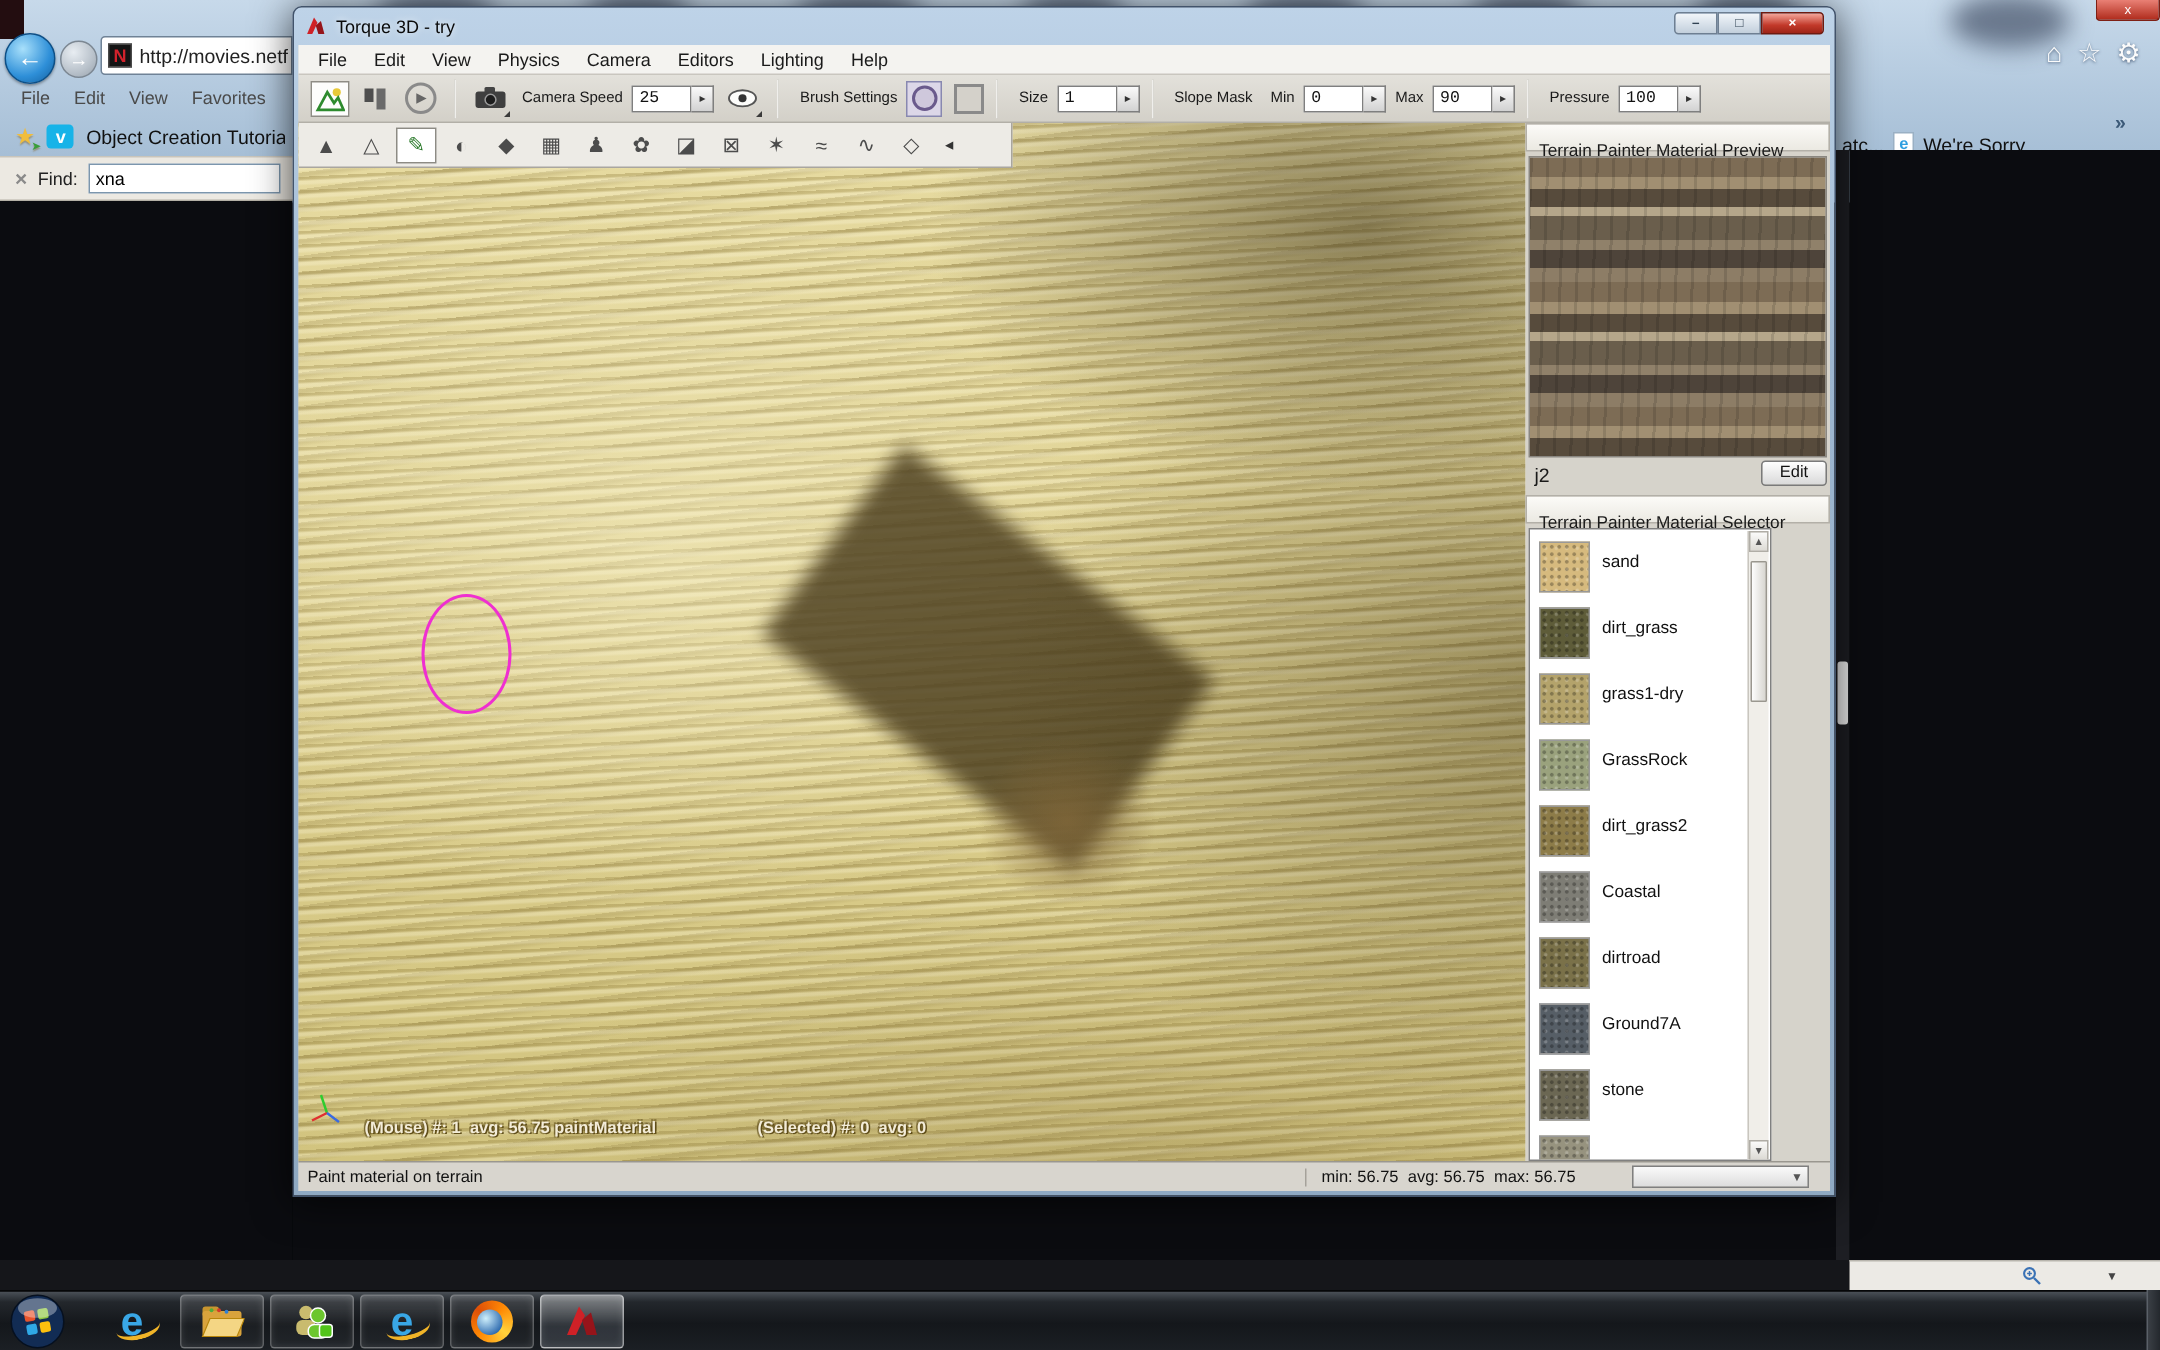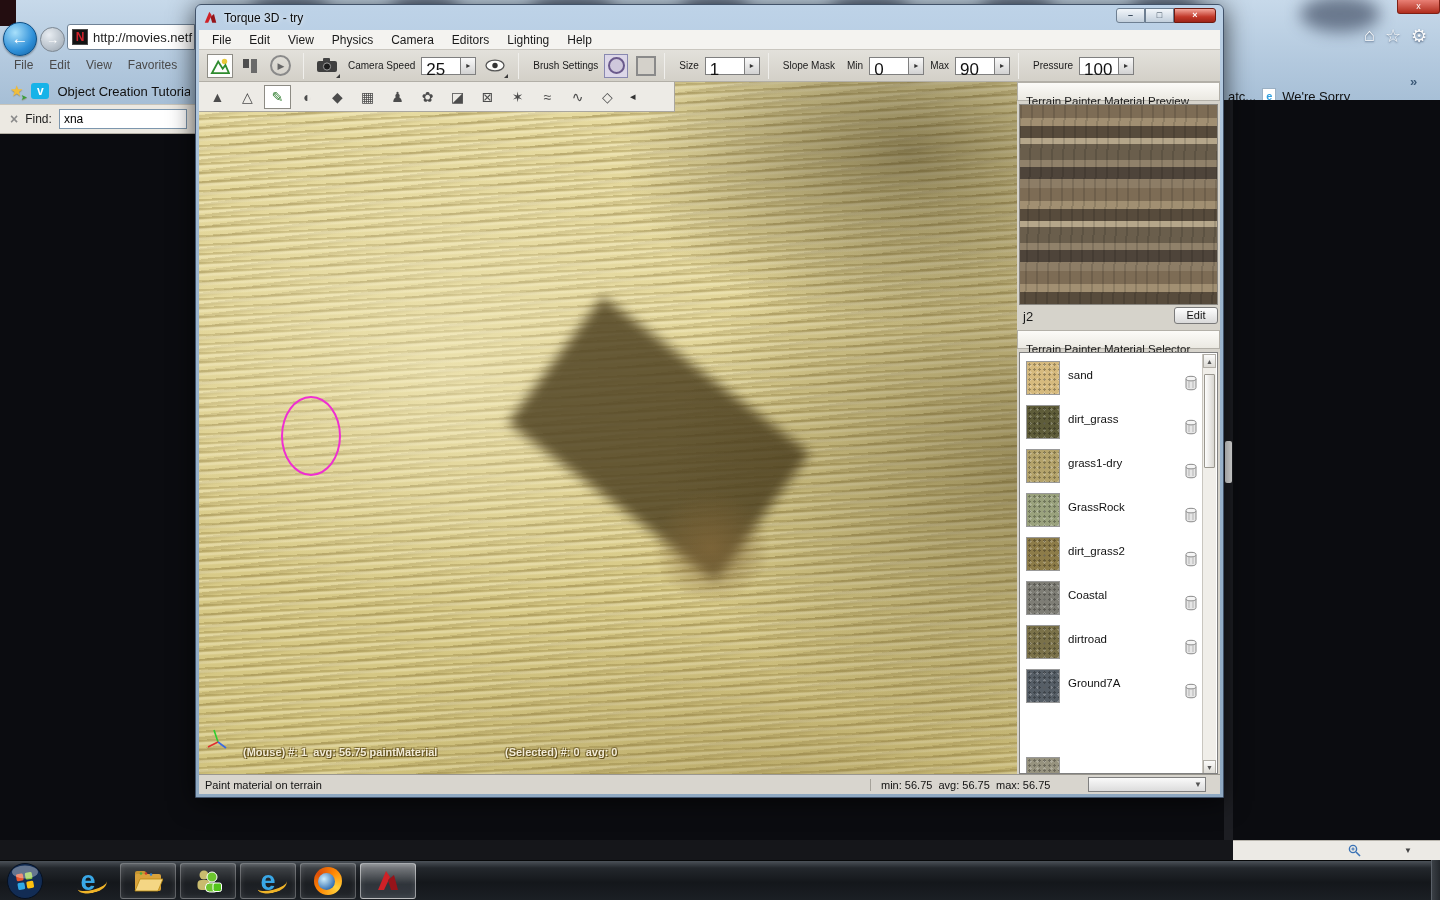--- a/index.html
+++ b/index.html
@@ -86,21 +86,21 @@
   #t3d-menubar { left:0; top:0; width:100%; height:20px; background:#f4f3f0;
     border-bottom:1px solid #c9c6bf; display:flex; align-items:center; padding-left:4px; }
   #t3d-menubar .mi { font-size:12px; color:#1a1a1a; padding:0 9px; }
   #t3d-toolbar { left:0; top:20px; width:100%; height:32px;
     background:linear-gradient(#e3e1db,#d3d0c8); border-bottom:1px solid #b2afa7;
     display:flex; align-items:center; padding-left:6px; }
   .tsep { width:1px; height:26px; background:#a8a59d; border-right:1px solid #f0efec; margin:0 8px; }
   .tlabel { font-size:10px; color:#1a1a1a; margin:16px 6px; white-space:nowrap; }
   .spin { display:flex; align-items:center; }
   .spin .val { width:40px; height:18px; background:#fff; border:1px solid #7f7f7f;
-    font-size:17px; padding:2px 4px; color:#111; }
+    font-size:11px; padding:2px 4px; color:#111;font-family:Liberation Mono, monospace; }
   .spin .btn { width:15px; height:18px; border:1px solid #7f7f7f; border-left:0;
     background:linear-gradient(#fafafa,#d2d2d2); font-size:8px; color:#333;
     display:flex; align-items:center; justify-content:center; }
   .tico { position:relative; width:26px; height:24px; display:flex; align-items:center;
     justify-content:center; margin:0 2px; }
   .tico.framed { background:#fdfdfc; border:1px solid #8f8d86; }
   .ddcorner:after { content:""; position:absolute; right:0; bottom:0;
     border-left:4px solid transparent; border-bottom:4px solid #3a3a3a; }
   #brush-circle-btn { width:24px; height:24px; background:#dcd7e8; border:1px solid #8888b0;
     display:flex; align-items:center; justify-content:center; }
@@ -147,21 +147,21 @@
     background:linear-gradient(#fcfbf8,#ebe9e2); border:1px solid #b3b0a8;
     font-size:11.5px; color:#1a1a1a; padding:12px 0 0 8px; }
   #preview-img { left:2px; top:22px; width:199px; height:201px; border:1px solid #8a8781;
     background:
       repeating-linear-gradient(92deg, rgba(0,0,0,.12) 0 2px, transparent 2px 11px),
       repeating-linear-gradient(180deg,#7d6c55 0 13px,#a18f72 13px 21px,#574b3c 21px 33px,#b5a68a 33px 39px,#6a5e4c 39px 55px,#90816a 55px 62px,#4e443a 62px 74px,#8d7d66 74px 83px); }
   #mat-name { left:6px; top:227px; font-size:13px; color:#1a1a1a; }
   #edit-btn { left:157px; top:225px; width:44px; height:17px; border:1px solid #7a7a7a;
     border-radius:3px; background:linear-gradient(#fefefe,#d9d9d9); font-size:11px; color:#111;
     text-align:center; line-height:15px; }
-  #mat-list { left:2px; top:270px; width:199px; height:422px; background:#fff;
+  #mat-list { left:2px; top:270px; width:162px; height:422px; background:#fff;
     border:1px solid #808080; overflow:hidden; }
   .mat-row { position:absolute; left:0; width:180px; height:42px; }
   .mat-thumb { position:absolute; left:6px; top:0; width:34px; height:34px;
     border:1px solid #999;
     background-image:radial-gradient(rgba(0,0,0,.28) 1px, transparent 1.4px),
       radial-gradient(rgba(255,255,255,.22) 1px, transparent 1.4px);
     background-size:5px 5px, 7px 7px; }
   .mat-label { position:absolute; left:48px; top:8px; font-size:11.5px; color:#111; }
   .mat-trash { position:absolute; left:164px; top:14px; }
   #mat-scroll { position:absolute; right:1px; top:1px; width:14px; height:420px; background:#f0eee9;
@@ -480,20 +480,30 @@
           <div class="mat-row" style="top:316px">
             <div class="mat-thumb" style="background-color: rgb(86, 94, 102);"></div>
             <span class="mat-label">Ground7A</span>
             <svg class="mat-trash" width="14" height="17" viewBox="0 0 14 17">
               <path d="M2 4 v8.5 a5 2.3 0 0 0 10 0 V4" fill="#e6e6e6" stroke="#8a8a8a"></path>
               <ellipse cx="7" cy="3.6" rx="5" ry="2.3" fill="#f5f5f5" stroke="#8a8a8a"></ellipse>
               <line x1="5" y1="6" x2="5" y2="13" stroke="#b5b5b5"></line>
                 <line x1="9" y1="6" x2="9" y2="13" stroke="#b5b5b5"></line>
             </svg>
           </div>
+          <div class="mat-row" style="top:360px">
+            <div class="mat-thumb" style="background-color: rgb(107, 103, 83);"></div>
+            <span class="mat-label">stone</span>
+            <svg class="mat-trash" width="14" height="17" viewBox="0 0 14 17">
+              <path d="M2 4 v8.5 a5 2.3 0 0 0 10 0 V4" fill="#e6e6e6" stroke="#8a8a8a"></path>
+              <ellipse cx="7" cy="3.6" rx="5" ry="2.3" fill="#f5f5f5" stroke="#8a8a8a"></ellipse>
+              <line x1="5" y1="6" x2="5" y2="13" stroke="#b5b5b5"></line>
+                <line x1="9" y1="6" x2="9" y2="13" stroke="#b5b5b5"></line>
+            </svg>
+          </div>
           <div class="mat-row" style="top:404px">
             <div class="mat-thumb" style="background-color: rgb(151, 147, 127);"></div>
             <span class="mat-label"></span>
           </div>
           <div id="mat-scroll">
             <span class="scroll-arrow" style="top:0">▲</span>
             <div id="mat-thumb-track"></div>
             <span class="scroll-arrow" style="bottom:0">▼</span>
           </div>
         </div>

